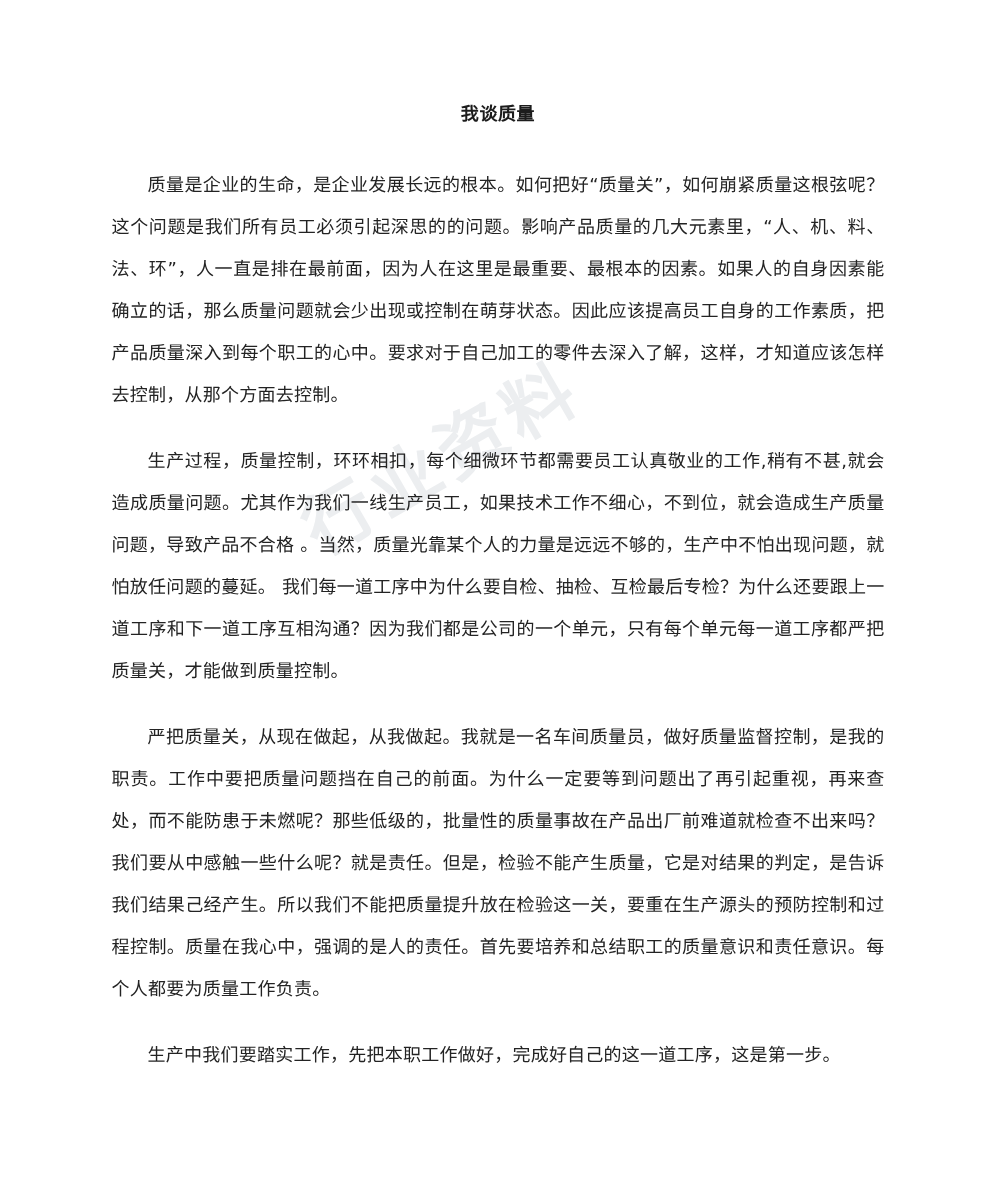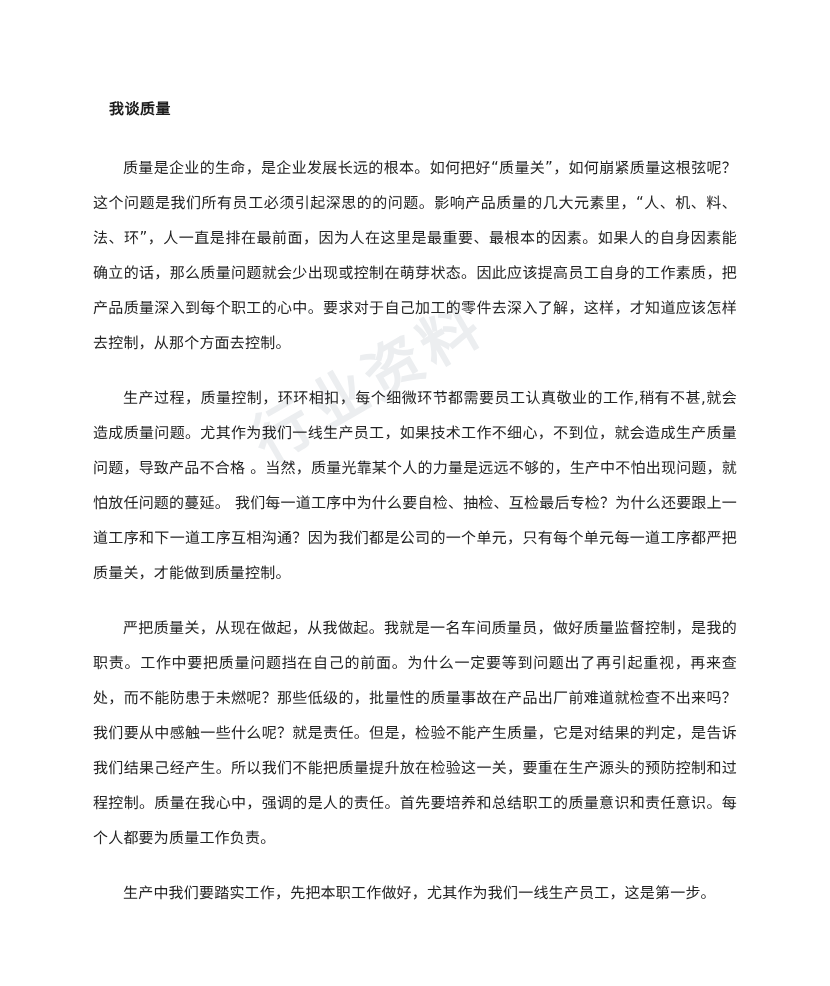--- a/index.html
+++ b/index.html
@@ -42,23 +42,23 @@
     white-space: nowrap;
     font-family: "DejaVu Sans", "Liberation Sans", sans-serif;
   }
   .content {
     position: relative;
     z-index: 1;
     padding: 0 93px;
     box-sizing: border-box;
   }
   .doc-title {
-    margin: 16px;
+    margin: 2px;
     padding: 0;
-    text-align: left;
+    text-align: center;
     font-size: 15px;
     font-weight: 700;
     color: #1c1c1c;
     letter-spacing: 0.5px;
     padding-top: 83px;
     line-height: 1.4;
   }
   .body-block {
     margin-top: 31px;
   }
@@ -87,18 +87,18 @@
   </div>
 
   <div class="content">
 
     <h1 class="doc-title">我谈质量</h1>
 
     <div class="body-block">
       <p class="para">质量是企业的生命，是企业发展长远的根本。如何把好“质量关”，如何崩紧质量这根弦呢？这个问题是我们所有员工必须引起深思的的问题。影响产品质量的几大元素里，“人、机、料、法、环”，人一直是排在最前面，因为人在这里是最重要、最根本的因素。如果人的自身因素能确立的话，那么质量问题就会少出现或控制在萌芽状态。因此应该提高员工自身的工作素质，把产品质量深入到每个职工的心中。要求对于自己加工的零件去深入了解，这样，才知道应该怎样去控制，从那个方面去控制。</p>
       <p class="para">生产过程，质量控制，环环相扣，每个细微环节都需要员工认真敬业的工作,稍有不甚,就会造成质量问题。尤其作为我们一线生产员工，如果技术工作不细心，不到位，就会造成生产质量问题，导致产品不合格 。当然，质量光靠某个人的力量是远远不够的，生产中不怕出现问题，就怕放任问题的蔓延。 我们每一道工序中为什么要自检、抽检、互检最后专检？为什么还要跟上一道工序和下一道工序互相沟通？因为我们都是公司的一个单元，只有每个单元每一道工序都严把质量关，才能做到质量控制。</p>
       <p class="para">严把质量关，从现在做起，从我做起。我就是一名车间质量员，做好质量监督控制，是我的职责。工作中要把质量问题挡在自己的前面。为什么一定要等到问题出了再引起重视，再来查处，而不能防患于未燃呢？那些低级的，批量性的质量事故在产品出厂前难道就检查不出来吗？我们要从中感触一些什么呢？就是责任。但是，检验不能产生质量，它是对结果的判定，是告诉我们结果己经产生。所以我们不能把质量提升放在检验这一关，要重在生产源头的预防控制和过程控制。质量在我心中，强调的是人的责任。首先要培养和总结职工的质量意识和责任意识。每个人都要为质量工作负责。</p>
-      <p class="para">生产中我们要踏实工作，先把本职工作做好，尤其作为我们一线生产员工，这是第一步。</p>
+      <p class="para">生产中我们要踏实工作，先把本职工作做好，完成好自己的这一道工序，这是第一步。</p>
     </div>
 
   </div>
 
 </div>
 
 </body></html>

